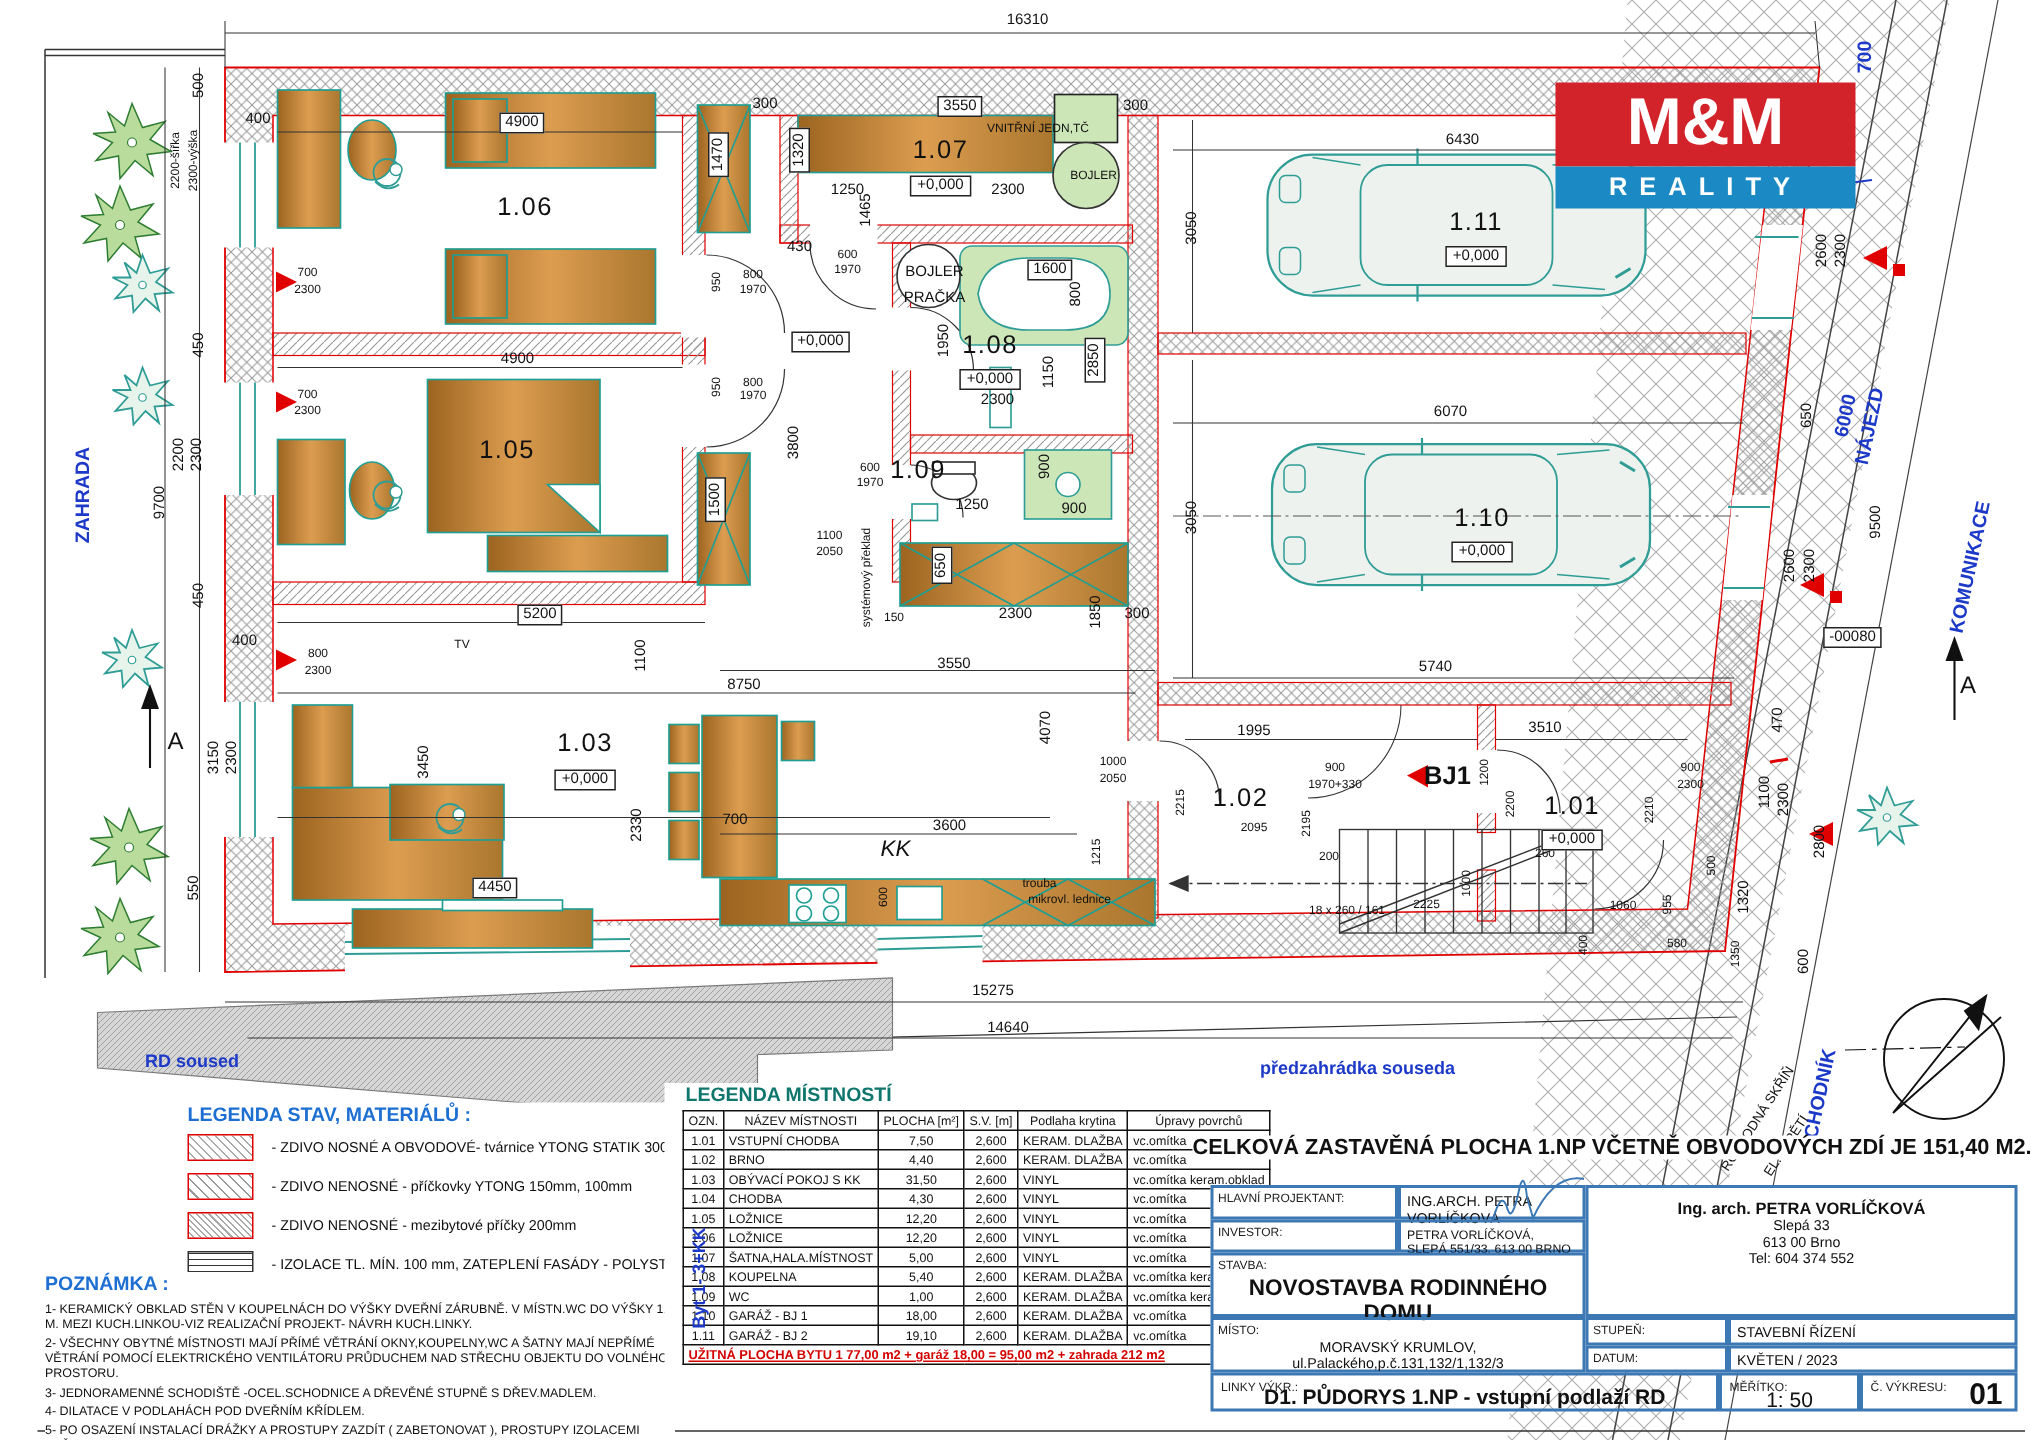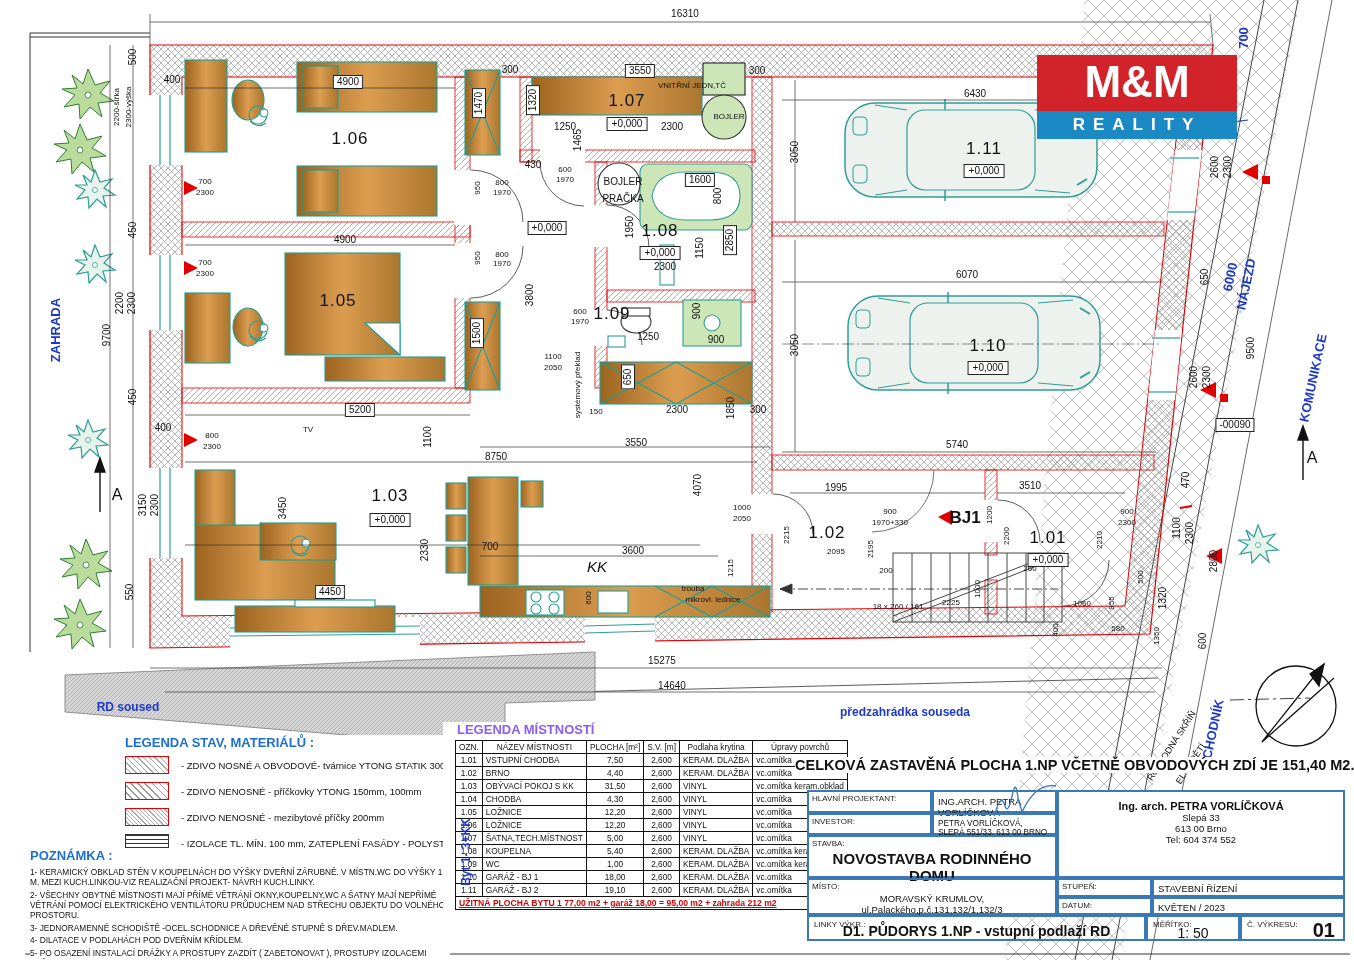--- a/index.html
+++ b/index.html
@@ -26,21 +26,21 @@
   
   #leg-mat{position:absolute;left:125px;top:735px;z-index:6;background:#fff;}
   #leg-mat .t{color:#1d6fd2;font-weight:bold;font-size:13px;margin-bottom:6px;}
   .mat-row{display:flex;align-items:center;margin-bottom:8px;font-size:9.5px;color:#111;}
   .sw{width:42px;height:16px;margin-right:12px;flex:0 0 42px;}
   #notes{position:absolute;left:30px;top:848px;width:420px;z-index:6;background:#fff;}
   #notes .t{color:#1d6fd2;font-weight:bold;font-size:13px;margin-bottom:4px;}
   #notes div.n{font-size:8.3px;color:#111;margin-bottom:2px;line-height:1.25;}
   
   #rooms-block{position:absolute;left:443px;top:722px;z-index:6;background:#fff;}
-  #rooms-block .t{color:#8b5cf6;font-weight:bold;font-size:13px;margin:0 0 3px 14px;}
+  #rooms-block .t{color:#0f766e;font-weight:bold;font-size:13px;margin:0 0 3px 14px;}
   table.rt{border-collapse:collapse;margin-left:12px;}
   table.rt th,table.rt td{border:1px solid #111;font-size:8.3px;padding:1px 3px;color:#111;white-space:nowrap;}
   table.rt th{font-weight:normal;}
   table.rt td.num{text-align:center;}
   table.rt td.foot{color:#d40000;font-weight:bold;text-decoration:underline;font-size:8.6px;}
   #byt-label{position:absolute;left:432px;top:845px;transform:rotate(-90deg);transform-origin:center;color:#1d39c8;font-weight:bold;font-size:12px;z-index:6;white-space:nowrap;}
   
   #headline{position:absolute;left:795px;top:757px;width:560px;font-size:14.5px;font-weight:bold;color:#111;z-index:6;background:#fff;}
   #tb{position:absolute;left:807px;top:790px;width:538px;height:125px;z-index:6;background:#fff;}
   .cell{position:absolute;border:2px solid #3c78b4;box-sizing:border-box;color:#111;}
@@ -461,21 +461,21 @@
       <div class="lb s" style="left: 692px; top: 86px;">VNITŘNÍ JEDN,TČ</div>
       <div class="lb s" style="left: 729px; top: 117px;">BOJLER</div>
       <div class="lb" style="left: 623px; top: 182px;">BOJLER</div>
       <div class="lb" style="left: 623px; top: 199px;">PRAČKA</div>
       <div class="lb i" style="left: 597px; top: 566px;">KK</div>
       <div class="lb s" style="left: 308px; top: 430px;">TV</div>
       <div class="lb s" style="left: 693px; top: 589px;">trouba</div>
       <div class="lb s" style="left: 713px; top: 600px;">mikrovl. lednice</div>
       <div class="lb v s" style="left: 578px; top: 385px;">systémový překlad</div>
       <div class="lb s" style="left: 862px; top: 607px; margin-left: 36px;">18 x 260 / 161</div>
-      <div class="lb b" style="left: 1235px; top: 425px;">-00090</div>
+      <div class="lb b" style="left: 1235px; top: 425px;">-00080</div>
       <div class="lb b" style="left: 547px; top: 228px;">+0,000</div>
       <div class="lb A" style="left: 117px; top: 495px;">A</div>
       <div class="lb A" style="left: 1312px; top: 458px;">A</div>
       <div class="lb big" style="left: 965px; top: 517px;">BJ1</div>
       <div class="lb uv" style="left: 55px; top: 330px;">ZAHRADA</div>
       <div class="lb u" style="left: 128px; top: 707px;">RD soused</div>
       <div class="lb u" style="left: 905px; top: 712px;">předzahrádka souseda</div>
       <div class="lb un" style="left: 1246px; top: 284px;">NÁJEZD</div>
       <div class="lb un" style="left: 1230px; top: 277px;">6000</div>
       <div class="lb un" style="left: 1313px; top: 378px;">KOMUNIKACE</div>
@@ -596,21 +596,21 @@
           <tr>
             <td class="num">1.06</td>
             <td>LOŽNICE</td>
             <td class="num">12,20</td>
             <td class="num">2,600</td>
             <td>VINYL</td>
             <td>vc.omítka</td>
           </tr>
           <tr>
             <td class="num">1.07</td>
-            <td>ŠATNA,TECH.MÍSTNOST</td>
+            <td>ŠATNA,HALA.MÍSTNOST</td>
             <td class="num">5,00</td>
             <td class="num">2,600</td>
             <td>VINYL</td>
             <td>vc.omítka</td>
           </tr>
           <tr>
             <td class="num">1.08</td>
             <td>KOUPELNA</td>
             <td class="num">5,40</td>
             <td class="num">2,600</td>

